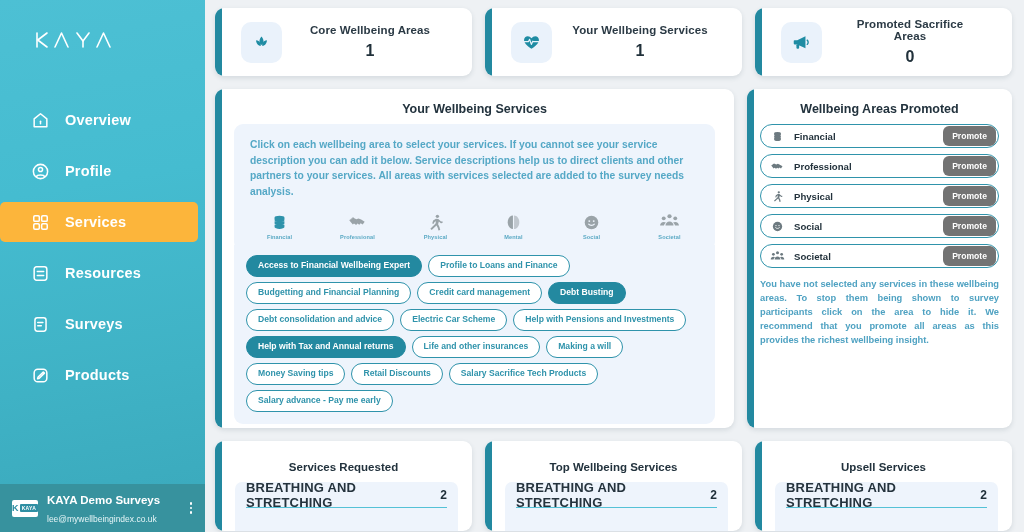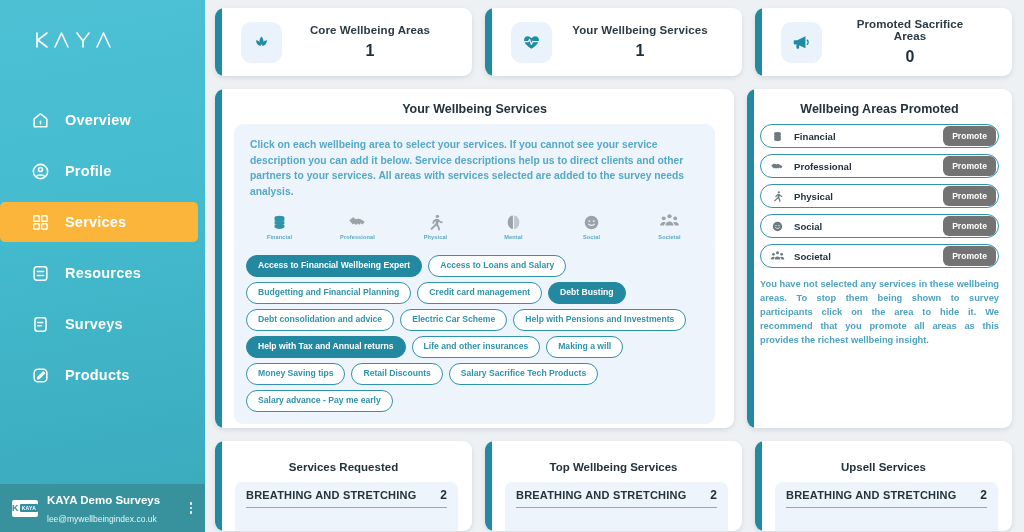--- a/index.html
+++ b/index.html
@@ -158,21 +158,21 @@
   
   .bottom { display: flex; gap: 13px; margin-top: 13px; height: 90px; }
   .bcard { flex: 1 1 0; display: flex; flex-direction: column; }
   .btitle { text-align: center; font-size: 11.5px; font-weight: 700; color: #22323d; padding: 11px 0 9px 0; margin-top: 9px; }
   .blist { margin: 0 14px 0 20px; background: #eef4fc; border-radius: 7px 7px 0 0; padding: 0 11px; }
   .brow {
     display: flex; align-items: center; justify-content: space-between;
     height: 26px; border-bottom: 1.6px solid #54c1d6;
   }
   .brow:last-child { border-bottom: 0; }
-  .bname { font-size: 11px; font-weight: 700; color: #25333d; letter-spacing: .2px; text-align: center; }
+  .bname { font-size: 13px; font-weight: 700; color: #25333d; letter-spacing: .2px; }
   .bval { font-size: 12px; font-weight: 700; color: #20303a; }
 </style>
 </head>
 <body>
 
 <div class="app">
 
   <div class="sidebar">
 
     <div class="logo">
@@ -396,21 +396,21 @@
                 </svg>
               </span>
               <span class="area-name">Societal</span>
             </div>
 
           </div>
         </div>
 
         <div class="chip-wrap">
           <span class="chip sel">Access to Financial Wellbeing Expert</span>
-          <span class="chip">Access to Loans and Salary</span>
+          <span class="chip">Profile to Loans and Finance</span>
           <span class="chip">Budgetting and Financial Planning</span>
           <span class="chip">Credit card management</span>
           <span class="chip sel">Debt Busting</span>
           <span class="chip">Debt consolidation and advice</span>
           <span class="chip">Electric Car Scheme</span>
           <span class="chip">Help with Pensions and Investments</span>
           <span class="chip sel">Help with Tax and Annual returns</span>
           <span class="chip">Life and other insurances</span>
           <span class="chip">Making a will</span>
           <span class="chip">Money Saving tips</span>

